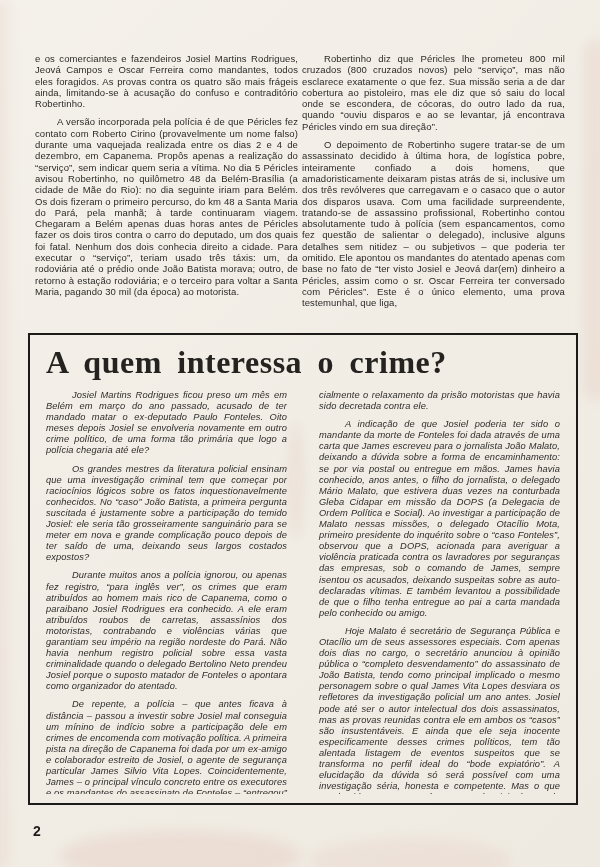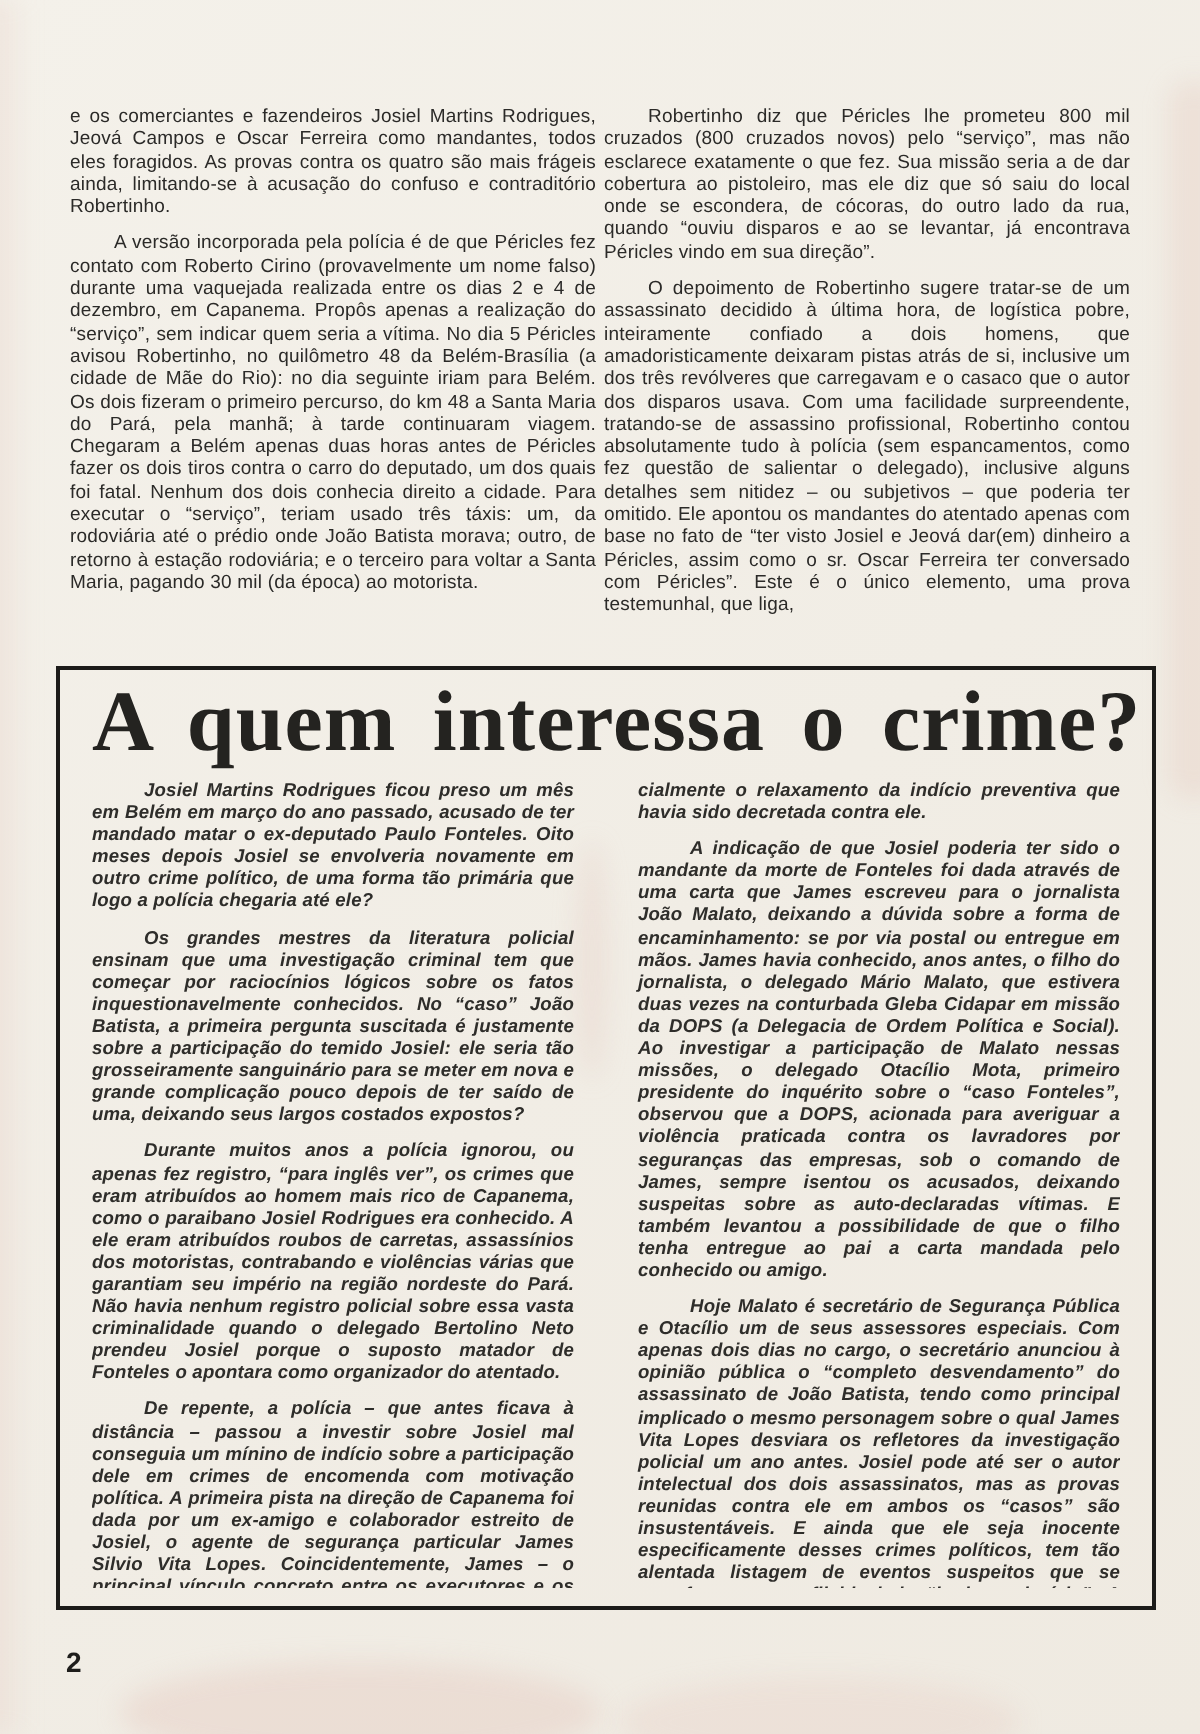--- a/index.html
+++ b/index.html
@@ -46,27 +46,27 @@
   .boxed{
     position:absolute;left:28px;top:333px;width:546px;height:468px;
     border:2px solid #1c1b19;
     background:transparent;
     overflow:hidden;
   }
   .boxed h1{
     margin:6px 10px 7px 16px;
     font-family:"Liberation Serif", serif;
     font-weight:bold;
-    font-size:43px;line-height:42px;
+    font-size:32px;line-height:42px;
     letter-spacing:.5px;word-spacing:7px;
     color:#242320;
     white-space:nowrap;
   }
   .box-cols{
-    display:flex;gap:32px;margin:0 16px;height:404px;overflow:hidden;font-weight:bold;
+    display:flex;gap:32px;margin:0 16px;height:404px;overflow:hidden;
   }
   .box-col{width:250px;
     font-size:9.3px;line-height:11.1px;
     font-style:italic;text-align:justify;letter-spacing:.1px;
     color:#2e2d2a;
   }
   .box-col p{margin:0 0 7px 0;text-indent:26px;}
   .box-col p.noindent{text-indent:0;}
 
   .page-number{
@@ -99,21 +99,21 @@
   <div class="boxed">
     <h1>A quem interessa o crime?</h1>
     <div class="box-cols">
       <div class="box-col">
         <p>Josiel Martins Rodrigues ficou preso um mês em Belém em março do ano passado, acusado de ter mandado matar o ex-deputado Paulo Fonteles. Oito meses depois Josiel se envolveria novamente em outro crime político, de uma forma tão primária que logo a polícia chegaria até ele?</p>
         <p>Os grandes mestres da literatura policial ensinam que uma investigação criminal tem que começar por raciocínios lógicos sobre os fatos inquestionavelmente conhecidos. No “caso” João Batista, a primeira pergunta suscitada é justamente sobre a participação do temido Josiel: ele seria tão grosseiramente sanguinário para se meter em nova e grande complicação pouco depois de ter saído de uma, deixando seus largos costados expostos?</p>
         <p>Durante muitos anos a polícia ignorou, ou apenas fez registro, “para inglês ver”, os crimes que eram atribuídos ao homem mais rico de Capanema, como o paraibano Josiel Rodrigues era conhecido. A ele eram atribuídos roubos de carretas, assassínios dos motoristas, contrabando e violências várias que garantiam seu império na região nordeste do Pará. Não havia nenhum registro policial sobre essa vasta criminalidade quando o delegado Bertolino Neto prendeu Josiel porque o suposto matador de Fonteles o apontara como organizador do atentado.</p>
         <p>De repente, a polícia – que antes ficava à distância – passou a investir sobre Josiel mal conseguia um mínino de indício sobre a participação dele em crimes de encomenda com motivação política. A primeira pista na direção de Capanema foi dada por um ex-amigo e colaborador estreito de Josiel, o agente de segurança particular James Silvio Vita Lopes. Coincidentemente, James – o principal vínculo concreto entre os executores e os mandantes do assassinato de Fonteles – “entregou” o antigo patrão ocasional quando a polícia o caçava. Conseguiu desviar as atenções, deixou de ser o alvo e até obteve judi-</p>
       </div>
       <div class="box-col">
-        <p class="noindent">cialmente o relaxamento da indício preventiva que havia sido decretada contra ele.</p>
+        <p class="noindent">cialmente o relaxamento da prisão motoristas que havia sido decretada contra ele.</p>
         <p>A indicação de que Josiel poderia ter sido o mandante da morte de Fonteles foi dada através de uma carta que James escreveu para o jornalista João Malato, deixando a dúvida sobre a forma de encaminhamento: se por via postal ou entregue em mãos. James havia conhecido, anos antes, o filho do jornalista, o delegado Mário Malato, que estivera duas vezes na conturbada Gleba Cidapar em missão da DOPS (a Delegacia de Ordem Política e Social). Ao investigar a participação de Malato nessas missões, o delegado Otacílio Mota, primeiro presidente do inquérito sobre o “caso Fonteles”, observou que a DOPS, acionada para averiguar a violência praticada contra os lavradores por seguranças das empresas, sob o comando de James, sempre isentou os acusados, deixando suspeitas sobre as auto-declaradas vítimas. E também levantou a possibilidade de que o filho tenha entregue ao pai a carta mandada pelo conhecido ou amigo.</p>
         <p>Hoje Malato é secretário de Segurança Pública e Otacílio um de seus assessores especiais. Com apenas dois dias no cargo, o secretário anunciou à opinião pública o “completo desvendamento” do assassinato de João Batista, tendo como principal implicado o mesmo personagem sobre o qual James Vita Lopes desviara os refletores da investigação policial um ano antes. Josiel pode até ser o autor intelectual dos dois assassinatos, mas as provas reunidas contra ele em ambos os “casos” são insustentáveis. E ainda que ele seja inocente especificamente desses crimes políticos, tem tão alentada listagem de eventos suspeitos que se transforma no perfil ideal do “bode expiatório”. A elucidação da dúvida só será possível com uma investigação séria, honesta e competente. Mas o que tem havido por enquanto é um roto e desajeitado enredo construído sem maior empenho.</p>
       </div>
     </div>
   </div>
 
   <div class="page-number">2</div>
 
 </div>
 

